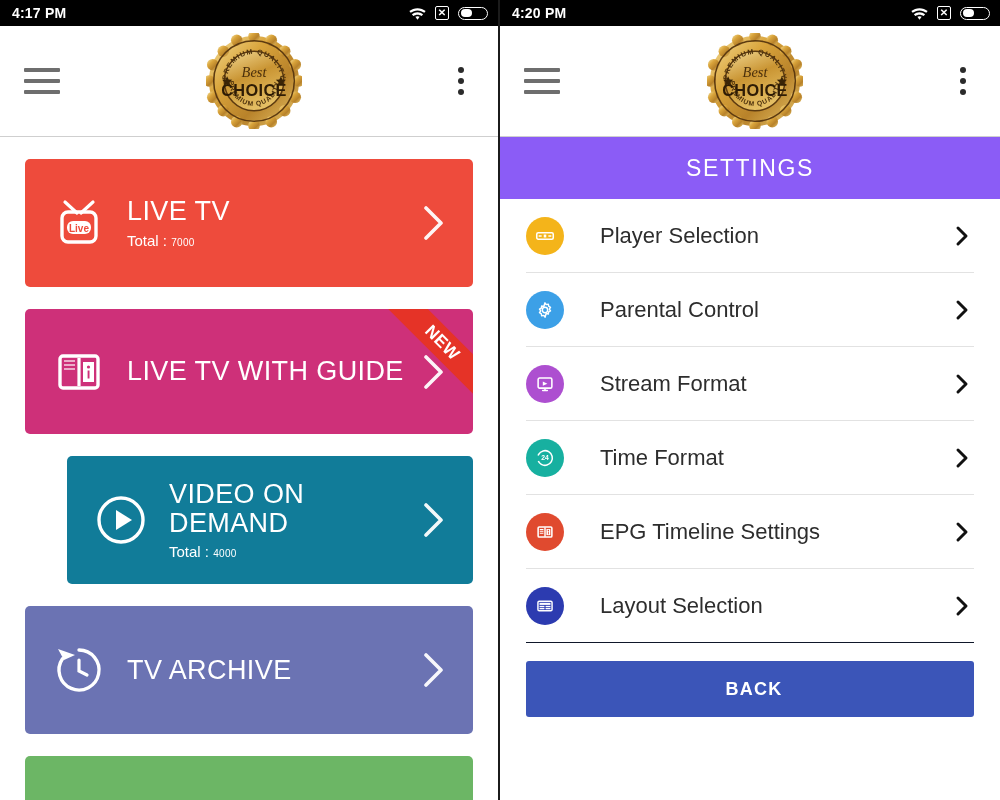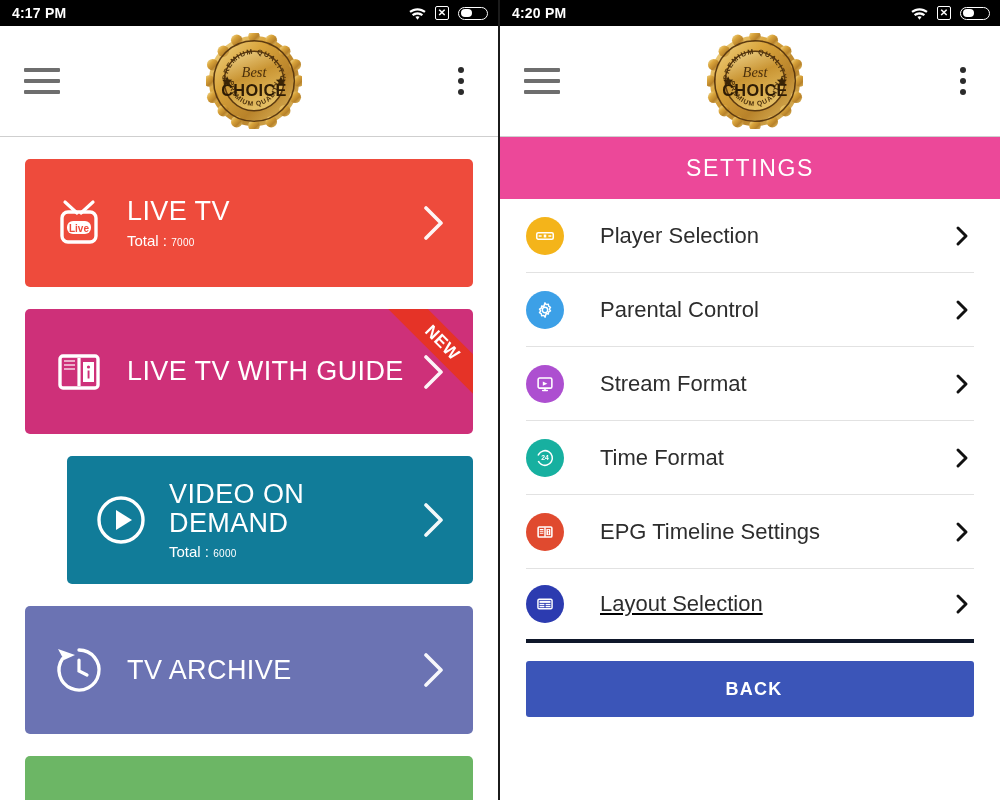--- a/index.html
+++ b/index.html
@@ -78,21 +78,21 @@
   
   .banner {
     height: 62px; display: flex; align-items: center; justify-content: center;
     color: #fff; font-size: 23px; letter-spacing: 1.6px; font-weight: 400;
   }
   .settings-list { padding: 0 26px; }
   .srow {
     height: 74px; display: flex; align-items: center;
     border-bottom: 1px solid #e2e2e2; cursor: pointer;
   }
-  .srow:last-child { border-bottom: 4px solid #0f172a; text-decoration: underline; }
+  .srow:last-child { border-bottom: 1px solid #0f172a; }
   .srow-ico { width: 38px; height: 38px; flex: 0 0 38px; border-radius: 50%;
               display: flex; align-items: center; justify-content: center; }
   .srow-ico svg { display: block; }
   .srow-label { flex: 1 1 auto; padding-left: 36px; font-size: 22px; color: #2d2d2d; }
   .srow-chev { font-size: 24px; color: #111; font-weight: 700; padding-right: 4px; }
   .srow-chev svg { display:block; }
 
   .back-btn {
     margin: 18px 26px 0 26px; height: 56px; border-radius: 3px;
     display: flex; align-items: center; justify-content: center;
@@ -244,21 +244,21 @@
         <div class="tile-ico">
           <svg width="54" height="54" viewBox="0 0 54 54">
             <circle cx="27" cy="27" r="22" fill="none" stroke="#fff" stroke-width="3.4"></circle>
             <path d="M22 17 L38 27 L22 37 Z" fill="#fff"></path>
           </svg>
         </div>
         <div class="tile-body">
           <div class="tile-title">VIDEO ON DEMAND</div>
           <div class="tile-sub">
             <span>Total :</span>
-            <b>6000</b>
+            <b>4000</b>
           </div>
         </div>
         <div class="tile-chev">
           <svg width="26" height="40" viewBox="0 0 26 40">
               <path d="M5 5 L20 20 L5 35" stroke="#fff" stroke-width="3.6" fill="none" stroke-linecap="round" stroke-linejoin="round"></path>
             </svg>
         </div>
       </div>
 
       <div class="tile tile-tall" style="background:#6B73B3;">
@@ -361,21 +361,21 @@
           </g>
         </svg>
       </div>
       <div class="kebab">
         <span></span>
           <span></span>
           <span></span>
       </div>
     </div>
 
-    <div class="banner" style="background:#ec4899;">
+    <div class="banner" style="background:#8b5cf6;">
       <span>SETTINGS</span>
     </div>
 
     <div class="settings-list">
 
       <div class="srow">
         <span class="srow-ico" style="background:#F4B41A;">
           <svg width="22" height="22" viewBox="0 0 24 24">
             <rect x="3" y="8.5" width="18" height="7" rx="1.6" fill="none" stroke="#fff" stroke-width="1.7"></rect>
             <path d="M5.6 12h2.2M16.2 12h2.2" stroke="#fff" stroke-width="1.5" stroke-linecap="round"></path>

